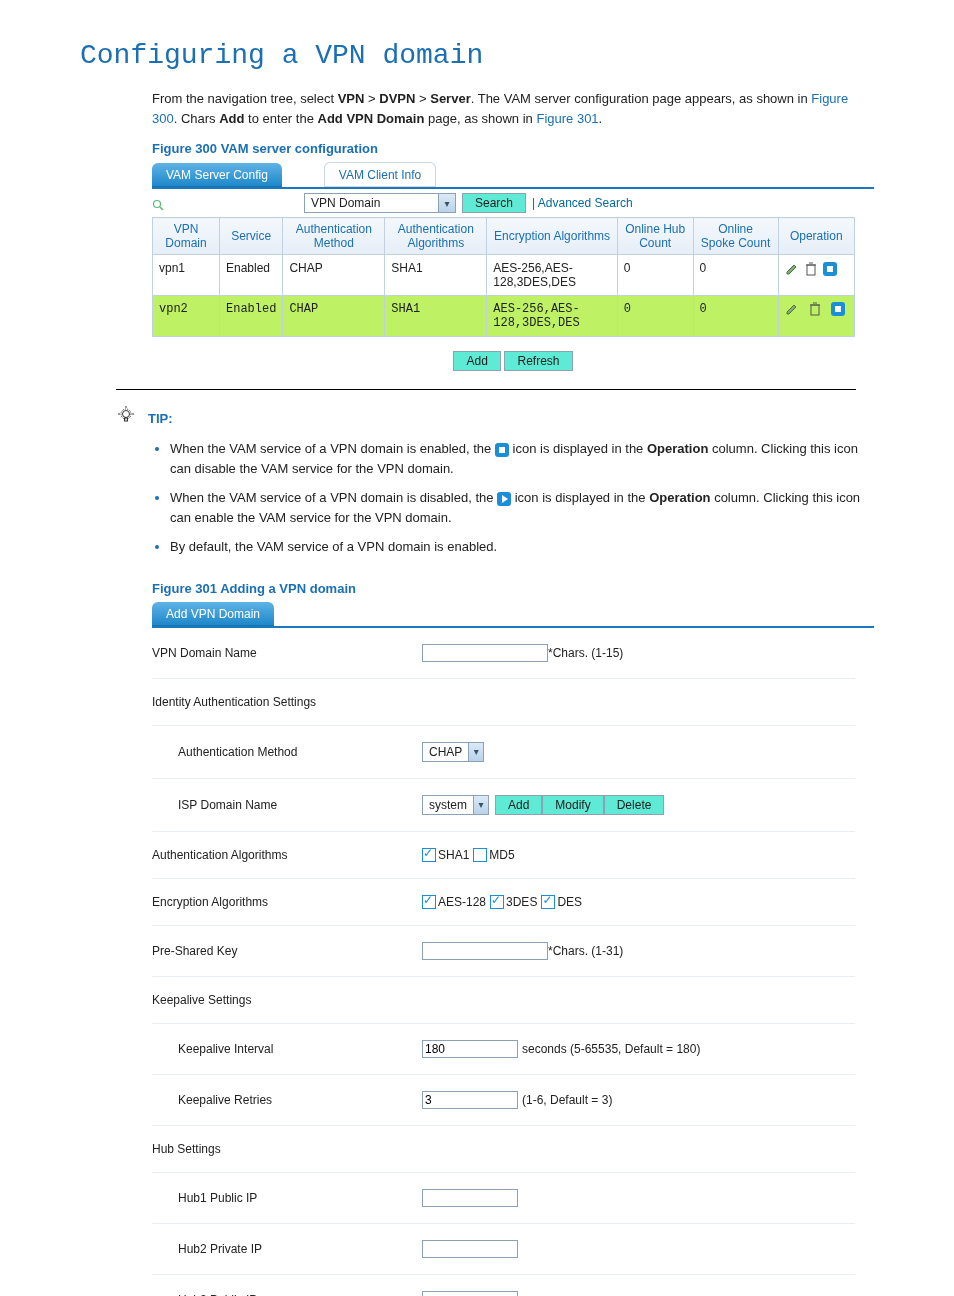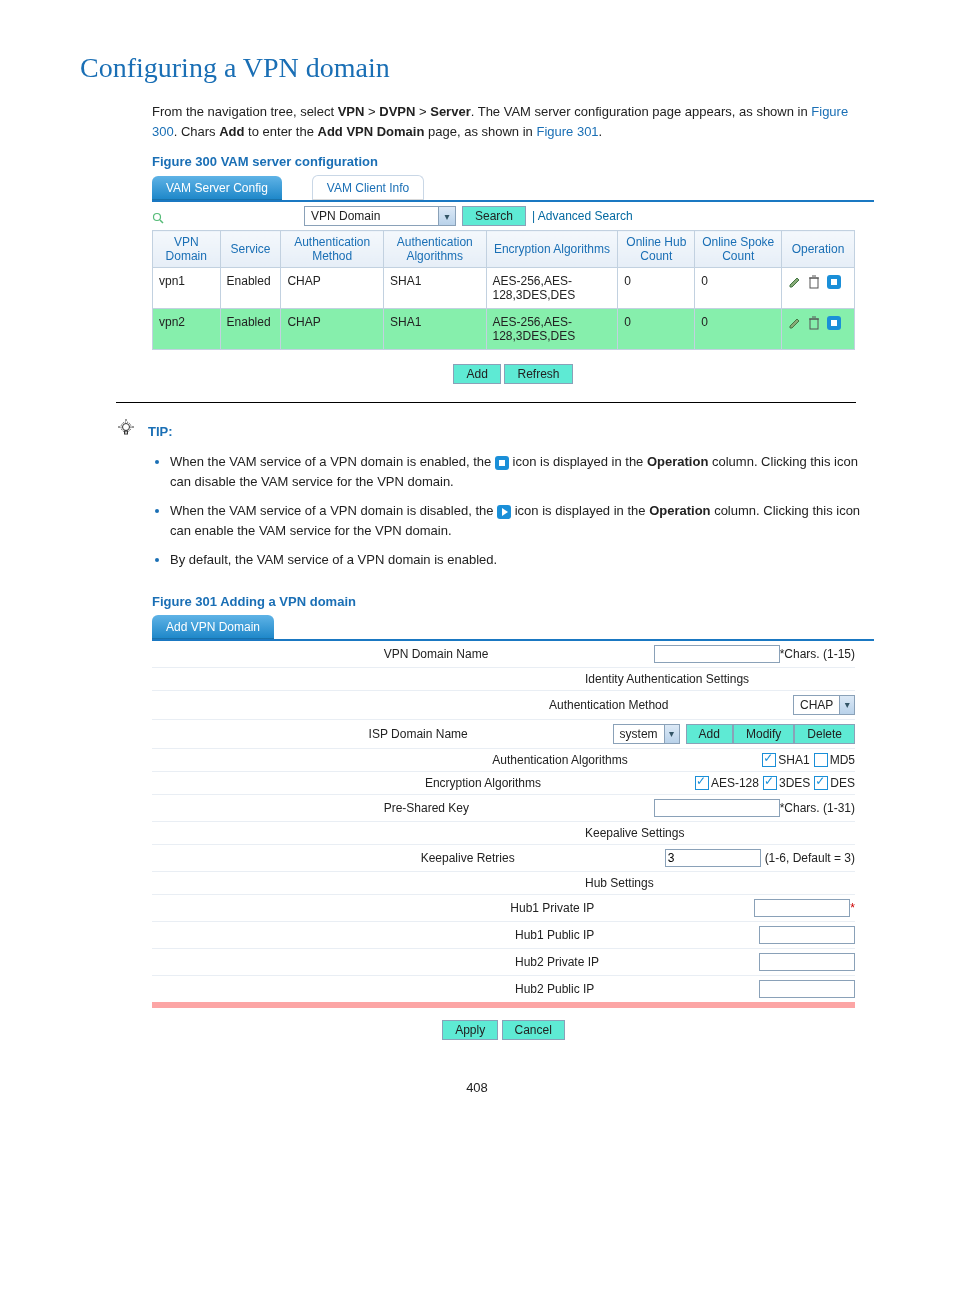--- a/index.html
+++ b/index.html
@@ -4,25 +4,25 @@
 <style>
   body {
     font-family: Arial, sans-serif;
     font-size: 13px;
     color: #222;
     margin: 0;
     padding: 40px 80px 20px 80px;
     width: 794px;
   }
   h1 {
-    font-family: Liberation Serif, serif;
+    font-family: Liberation Mono, monospace;
     font-weight: 400;
     font-size: 28px;
     color: #1a6fb5;
-    margin: 12px 0 18px 0;
+    margin: 0 0 18px 0;
   }
   .intro {
     margin-left: 72px;
     line-height: 1.5;
   }
   .intro b { font-weight: bold; }
   .link { color: #1a6fb5; }
   .fig-caption {
     color: #1a6fb5;
     font-weight: bold;
@@ -33,21 +33,21 @@
     display: flex;
     align-items: flex-end;
     margin-left: 72px;
   }
   .tab {
     background: linear-gradient(#5fb3e6,#1c86c8);
     color: #fff;
     font-size: 12px;
     padding: 5px 14px;
     border-radius: 6px 6px 0 0;
-    margin-right: 0;
+    margin-right: 12px;
     box-shadow: inset 0 -1px rgba(0,0,0,.15);
   }
   .tab.inactive {
     background: #fff;
     color: #1a6fb5;
     border: 1px solid #c9d7e6;
     border-bottom: none;
     margin-left: 30px;
   }
   .tab-row.f301 .tab { margin-right: 0; }
@@ -101,21 +101,21 @@
     font-weight: normal;
     border:1px solid #c2d1e0;
     padding:4px 6px;
     text-align:center;
   }
   table.data td {
     border:1px solid #c2d1e0;
     padding:6px 6px;
     vertical-align: top;
   }
-  table.data tr.alt td { background:#86efac; }
+  table.data tr.alt td { background:#bef264;font-family:Liberation Mono, monospace; }
   .op-icons { white-space:nowrap; }
   .op-icons span { margin-right:3px; display:inline-block; }
   .btn-row { text-align:center; margin:14px 0 4px 72px; }
   .hr-wide { border:none; border-top:1px solid #000; margin:18px 0 14px 36px; width:740px; }
   .tip-block { margin-left:72px; }
   .tip-row { display:flex; align-items:center;text-align:right; }
   .tip-bulb {
     margin-left:-38px;
     margin-right:10px;
     font-size:18px;
@@ -141,23 +141,22 @@
     border-left:6px solid #fff; border-top:4px solid transparent; border-bottom:4px solid transparent;
   }
   
   .form301 {
     margin-left: 72px;
     width: 703px;
     font-size:12px;
   }
   .form301 .row {
     display:flex; align-items:center;
-    padding:4px 0;
+    padding:16px 0;
     border-bottom:1px solid #e9eef4;
-    justify-content:flex-end;
   }
   .form301 .row.noborder { border-bottom:none; }
   .form301 .label { width:270px; }
   .form301 .label.indent { padding-left:26px; width:244px; }
   .form301 input[type=text] {
     border:1px solid #8aa1b8; height:16px; font-size:12px; padding:0 2px;
   }
   .chk {
     display:inline-block;
     width:12px;height:12px;
@@ -359,34 +358,35 @@
   </div>
   <div class="row">
     <div class="label">Pre-Shared Key</div>
     <input type="text" style="width: 120px;">
     <span>*Chars. (1-31)</span>
   </div>
   <div class="row">
     <div class="label">Keepalive Settings</div>
   </div>
   <div class="row">
+    <div class="label indent">Keepalive Interval</div>
+    <input type="text" style="width: 90px;" value="180">
+    <span style="width:4px;"></span>
+    <span>seconds (5-65535, Default = 180)</span>
+  </div>
+  <div class="row">
     <div class="label indent">Keepalive Retries</div>
     <input type="text" style="width: 90px;" value="3">
     <span style="width:4px;"></span>
     <span>(1-6, Default = 3)</span>
   </div>
   <div class="row">
     <div class="label">Hub Settings</div>
   </div>
   <div class="row">
-    <div class="label indent">Hub1 Private IP</div>
-    <input type="text" style="width: 90px;">
-      <span class="star">*</span>
-  </div>
-  <div class="row">
     <div class="label indent">Hub1 Public IP</div>
     <input type="text" style="width: 90px;">
   </div>
   <div class="row">
     <div class="label indent">Hub2 Private IP</div>
     <input type="text" style="width: 90px;">
   </div>
   <div class="row noborder" style="border-bottom:6px solid #fca5a5;">
     <div class="label indent">Hub2 Public IP</div>
     <input type="text" style="width: 90px;">

